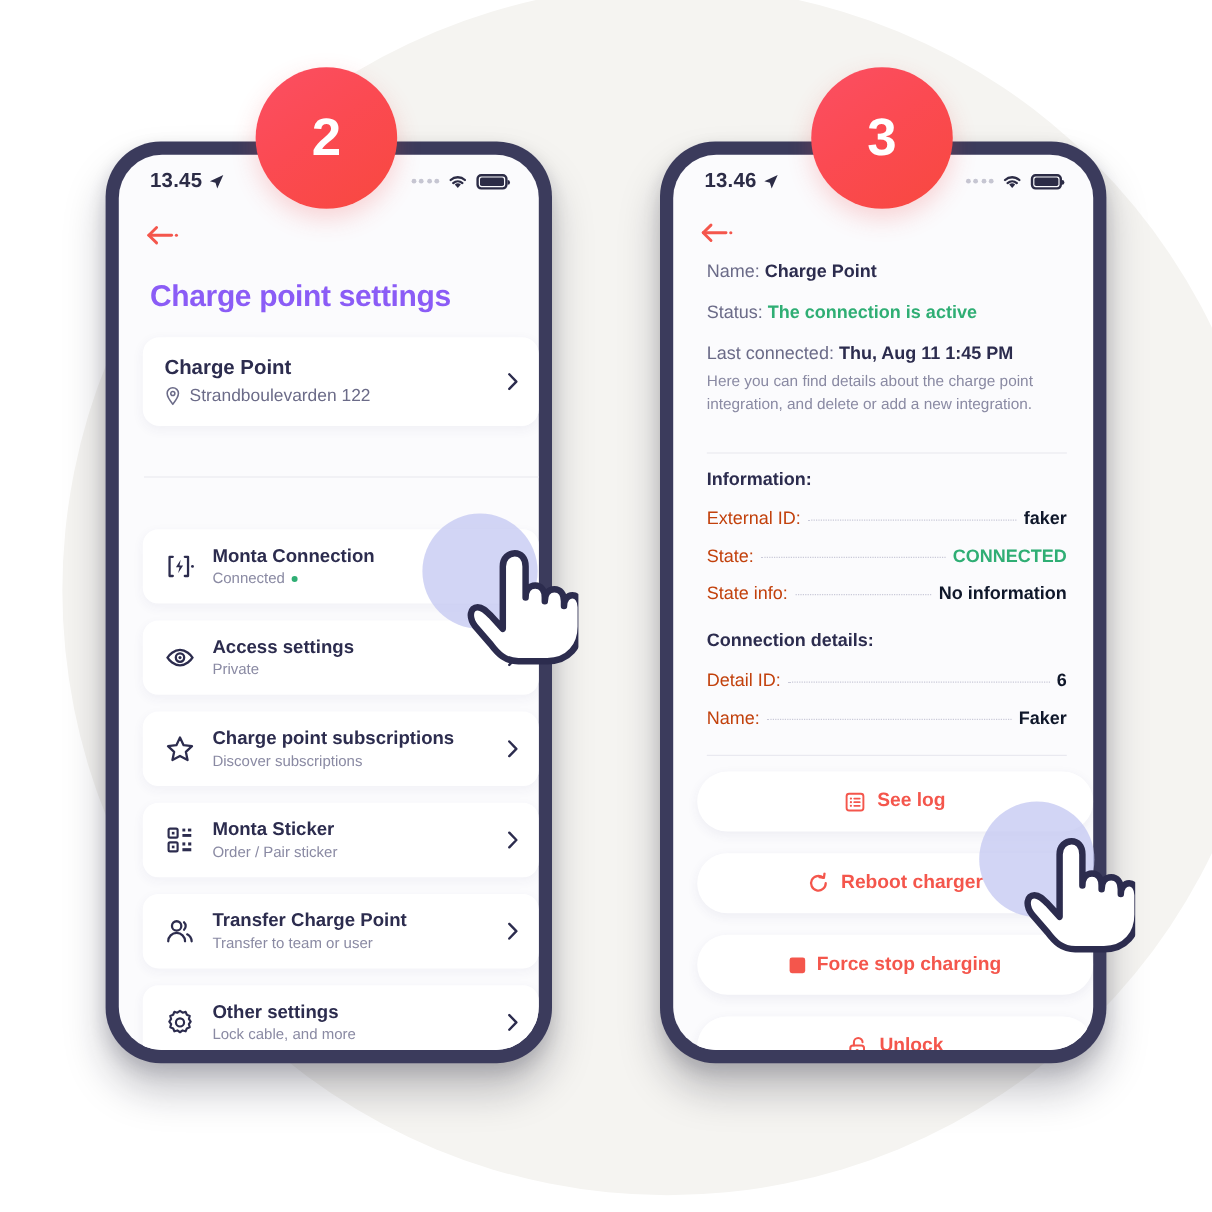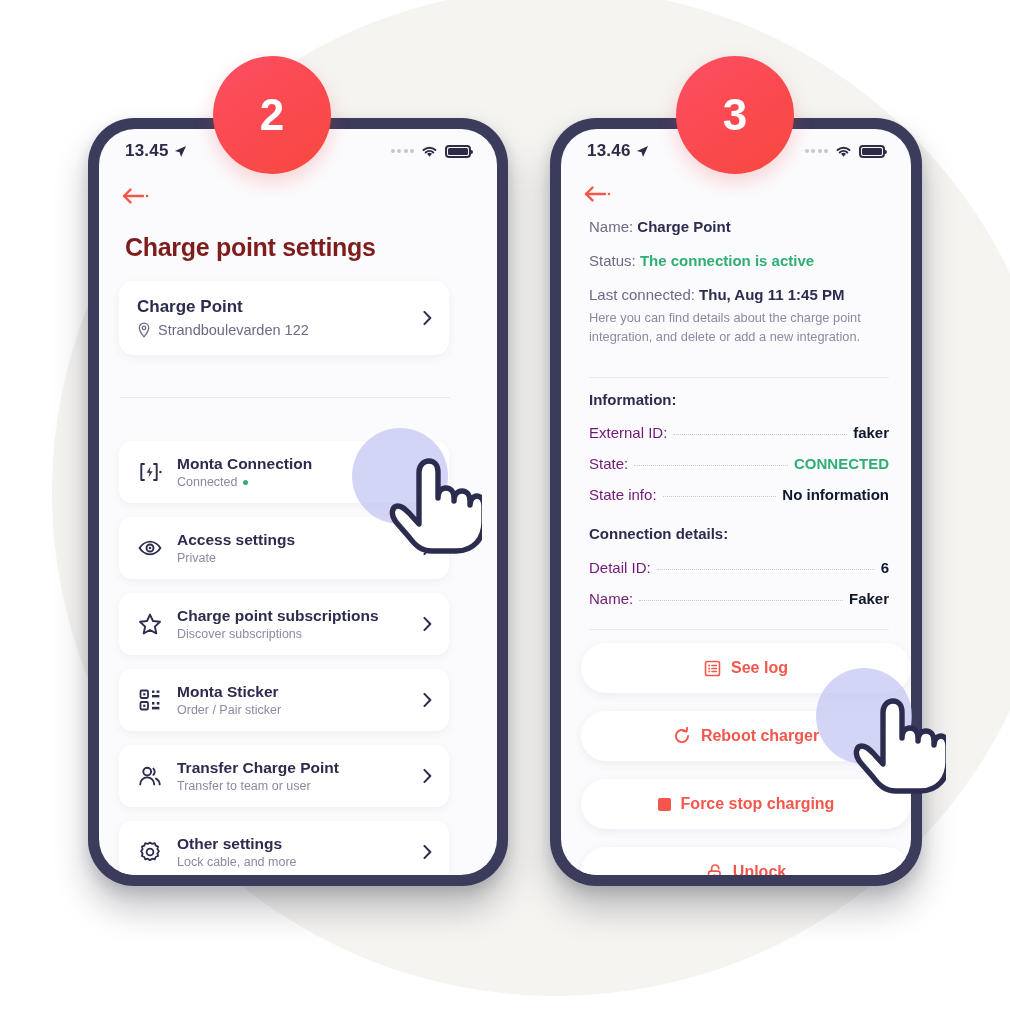--- a/index.html
+++ b/index.html
@@ -23,21 +23,21 @@
     background:#3b3b5c;
     border-radius:46px;
     box-shadow:0 22px 34px rgba(20,20,40,.26), 0 6px 14px rgba(20,20,40,.14);
   }
   .phone-screen{
     position:absolute;left:11px;top:11px;right:11px;bottom:11px;
     background:#fbfbfd;
     border-radius:36px;
     overflow:hidden;
   }
-  #phone-1{left:88px;top:118px;width:420px;height:768px;}
+  #phone-1{left:88px;top:118px;width:372px;height:768px;}
   #phone-2{left:550px;top:118px;width:372px;height:768px;}
 
   
   .statusbar{
     position:absolute;left:0;top:0;width:100%;height:44px;
     display:flex;align-items:center;justify-content:space-between;
     padding:0 26px;box-sizing:border-box;
   }
   .sb-time{
     display:flex;align-items:center;gap:5px;
@@ -60,21 +60,21 @@
     content:"";position:absolute;right:-4px;top:3.5px;width:2px;height:4px;
     background:#2c2c46;border-radius:0 2px 2px 0;
   }
 
   
   .backarrow{position:absolute;width:30px;height:22px;cursor:pointer;}
 
   
   .s1-title{
     position:absolute;left:26px;top:104px;
-    font-size:25px;font-weight:700;color:#7f1d1d;letter-spacing:-.3px;text-align:center;
+    font-size:25px;font-weight:700;color:#8b5cf6;letter-spacing:-.3px;text-align:center;
   }
   .cp-card{
     position:absolute;left:20px;top:152px;width:330px;
     background:#ffffff;border-radius:14px;
     box-shadow:0 3px 10px rgba(60,60,110,.055);
     padding:16px 18px 17px 18px;box-sizing:border-box;
   }
   .cp-name{font-size:17px;font-weight:700;color:#2c2c4e;line-height:1.2;}
   .cp-addr-row{display:flex;align-items:center;gap:7px;margin-top:5px;}
   .cp-addr{font-size:14.5px;color:#6b6b88;}
@@ -122,21 +122,21 @@
   }
   .sec-head{
     position:absolute;left:28px;
     font-size:15px;font-weight:700;color:#2c2c4e;
   }
   .kv{
     position:absolute;left:28px;right:22px;
     display:flex;align-items:baseline;
     font-size:15px;
   }
-  .kv .k{color:#701a75;white-space:nowrap;}
+  .kv .k{color:#c2410c;white-space:nowrap;}
   .kv .lead{
     flex:1;margin:0 6px;height:1px;
     border-bottom:1.6px dotted #c9c9d8;transform:translateY(-3px);
   }
   .kv .v{font-weight:700;color:#0f172a;white-space:nowrap;}
   .kv .v.green{color:#2fae74;}
 
   
   .abtn{
     position:absolute;left:20px;width:330px;height:50px;

